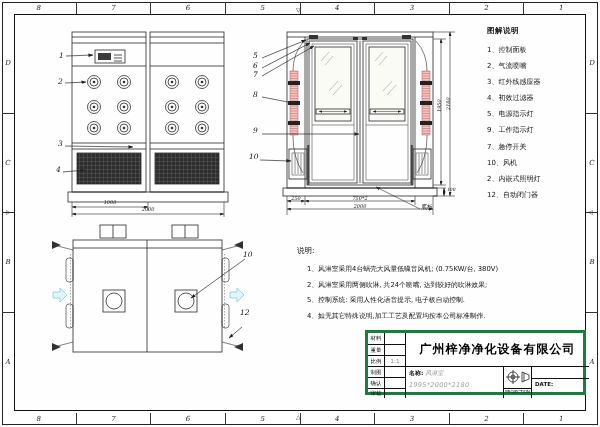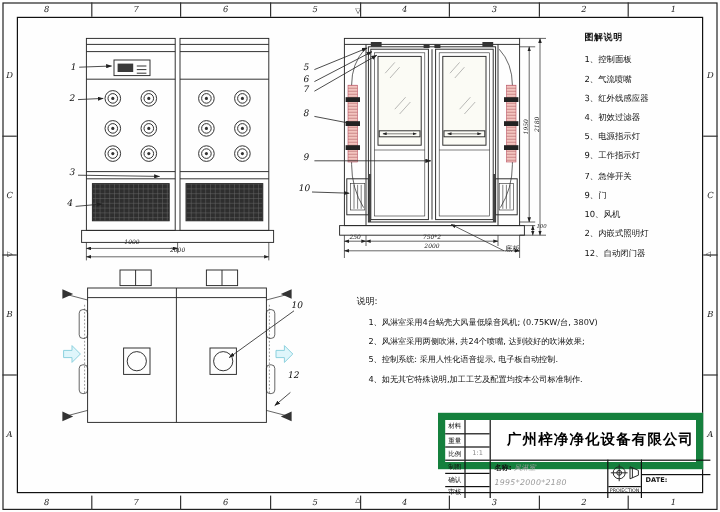--- a/index.html
+++ b/index.html
@@ -24,21 +24,21 @@
   .co{position:absolute;font:italic 7.5px "DejaVu Serif",serif;color:#111;white-space:nowrap}
   .dim{position:absolute;font:italic 5px "DejaVu Serif",serif;color:#222;white-space:nowrap;text-align:center}
   .dim.rot{transform:rotate(-90deg);transform-origin:left top}
   .leader-label{position:absolute;font-size:6px;color:#111;white-space:nowrap}
   .legend{position:absolute;left:487px;top:26px;width:96px;color:#111}
   .legend .t{font-size:7.5px;font-weight:bold;margin-bottom:6px;letter-spacing:.5px}
   .legend .it{height:16.1px;line-height:16.1px;font-size:7px;white-space:nowrap}
   .notes{position:absolute;left:297px;top:246px;width:288px;color:#111}
   .notes .t{font-size:7.5px;font-weight:normal;margin-bottom:6px}
   .notes .ln{font-size:6.8px;line-height:15.5px;white-space:nowrap;padding-left:10px}
-  .tb{position:absolute;left:365px;top:344px;width:221px;height:47px;border:6px solid #15803d;background:#fff}
+  .tb{position:absolute;left:365px;top:330px;width:221px;height:65px;border:3px solid #15803d;background:#fff}
   .tb .cell{position:absolute;border-left:1px solid #111;border-top:1px solid #111}
   .tb .rowlab{font-size:5.5px;display:flex;align-items:center;justify-content:center;color:#111}
   .tb .rowval{font-size:5.5px;display:flex;align-items:center;justify-content:center;color:#8a8a8a}
   .tb .company{font-size:12px;font-weight:bold;display:flex;align-items:center;justify-content:center;
     letter-spacing:1px;color:#000;font-family:"DejaVu Sans",sans-serif}
   .tb .namecell{font-size:6px;padding:2px 3px;color:#111}
   .tb .namecell .gray{color:#9a9a9a}
   .tb .size{font-size:6.5px;color:#9a9a9a;font-style:italic;margin-top:3px;letter-spacing:.3px}
   .tb .projcell{display:flex;flex-direction:column;align-items:center;justify-content:flex-start}
   .tb .projtxt{font-size:4px;color:#111;border-top:1px solid #111;width:100%;text-align:center;margin-top:1px}
@@ -394,21 +394,20 @@
 
   <div class="legend">
     <div class="t">图解说明</div>
     <div class="it">1、控制面板</div>
     <div class="it">2、气流喷嘴</div>
     <div class="it">3、红外线感应器</div>
     <div class="it">4、初效过滤器</div>
     <div class="it">5、电源指示灯</div>
     <div class="it">9、工作指示灯</div>
     <div class="it">7、急停开关</div>
-    <div class="it">9、门</div>
     <div class="it">10、风机</div>
     <div class="it">2、内嵌式照明灯</div>
     <div class="it">12、自动闭门器</div>
   </div>
 
   <div class="notes">
     <div class="t">说明:</div>
     <div class="ln">1、风淋室采用4台蜗壳大风量低噪音风机; (0.75KW/台, 380V)</div>
     <div class="ln">2、风淋室采用两侧吹淋, 共24个喷嘴, 达到较好的吹淋效果;</div>
     <div class="ln">5、控制系统: 采用人性化语音提示, 电子板自动控制.</div>

